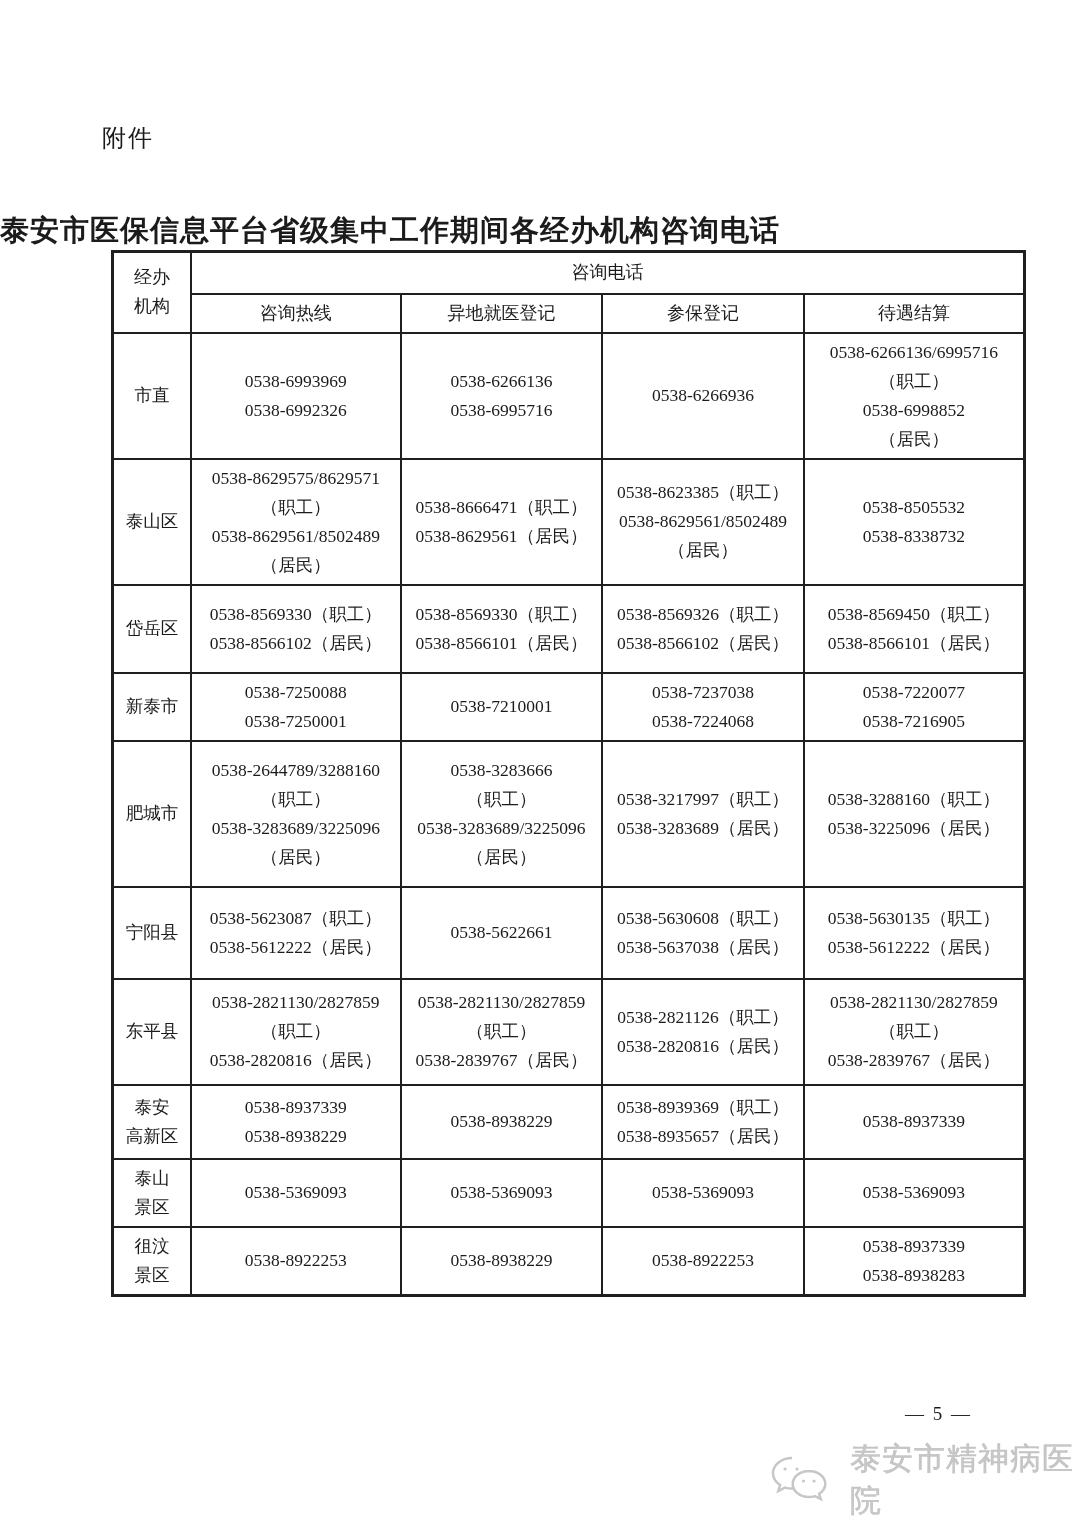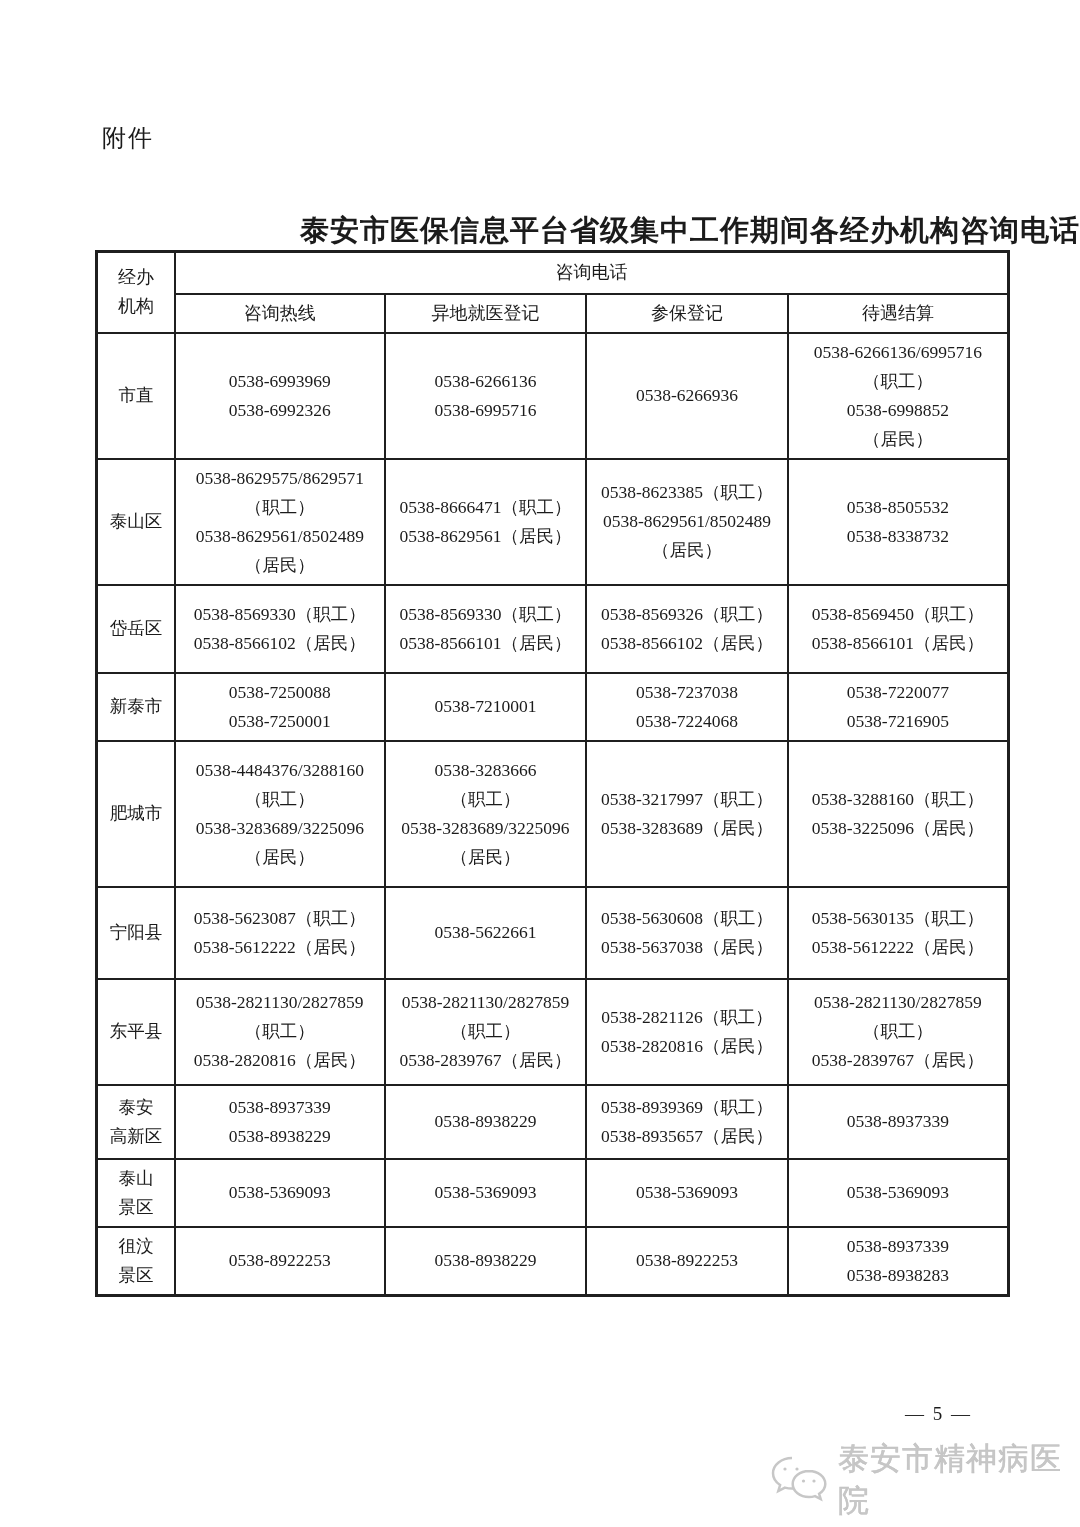--- a/index.html
+++ b/index.html
@@ -16,39 +16,39 @@
     background:var(--paper);
     color:var(--ink);
     font-family:"Liberation Serif","DejaVu Serif",serif;
   }
   .attachment{
     position:absolute;left:102px;top:122px;
     font-size:24px;letter-spacing:2px;
   }
   .doc-title{
     position:absolute;left:0;top:192px;width:100%;
-    text-align:right;
+    text-align:left;
     font-family:"Liberation Sans","DejaVu Sans",sans-serif;
     font-weight:700;font-size:29px;letter-spacing:1px;
   }
   table.phone-table{
     position:absolute;left:95px;top:250px;width:915px;
     border-collapse:collapse;table-layout:fixed;
     font-size:17.5px;
   }
   table.phone-table th,
   table.phone-table td{
     border:2px solid var(--line);
     text-align:center;vertical-align:middle;
     padding:4px 4px;
     white-space:pre-line;
     line-height:29px;
     font-weight:normal;
   }
-  table.phone-table{border:3px solid var(--line);}
+  table.phone-table{border:3px solid var(--line);margin-left:16px;}
   thead tr.group-row th{height:42px;font-size:18px;}
   thead tr.sub-row th{height:28px;font-size:18px;}
   th.corner{font-size:18px;line-height:28px;}
   td.org{line-height:28px;border-radius:14px;}
   
   tbody tr:nth-child(1) td{height:116px;}
   tbody tr:nth-child(2) td{height:120px;}
   tbody tr:nth-child(3) td{height:88px;}
   tbody tr:nth-child(4) td{height:60px;}
   tbody tr:nth-child(5) td{height:146px;}
@@ -63,20 +63,21 @@
   }
   .watermark{
     position:absolute;left:768px;top:1438px;
     display:flex;align-items:center;gap:8px;
     color:var(--watermark);
   }
   .watermark-text{
     font-family:"Liberation Sans","DejaVu Sans",sans-serif;
     font-size:31px;letter-spacing:1px;
     color:var(--watermark);
+    margin-left:12px;
     -webkit-text-stroke:0.5px #bdbdbd;
   }
   .wechat-icon svg{display:block;}
 </style>
 </head>
 <body>
 
 <div class="attachment">附件</div>
 
 <h1 class="doc-title">泰安市医保信息平台省级集中工作期间各经办机构咨询电话</h1>
@@ -145,21 +146,21 @@
         <td>0538-7250088
 0538-7250001</td>
         <td>0538-7210001</td>
         <td>0538-7237038
 0538-7224068</td>
         <td>0538-7220077
 0538-7216905</td>
       </tr>
       <tr>
         <td class="org">肥城市</td>
-        <td>0538-4484376/3288160
+        <td>0538-2644789/3288160
 （职工）
 0538-3283689/3225096
 （居民）</td>
         <td>0538-3283666
 （职工）
 0538-3283689/3225096
 （居民）</td>
         <td>0538-3217997（职工）
 0538-3283689（居民）</td>
         <td>0538-3288160（职工）

